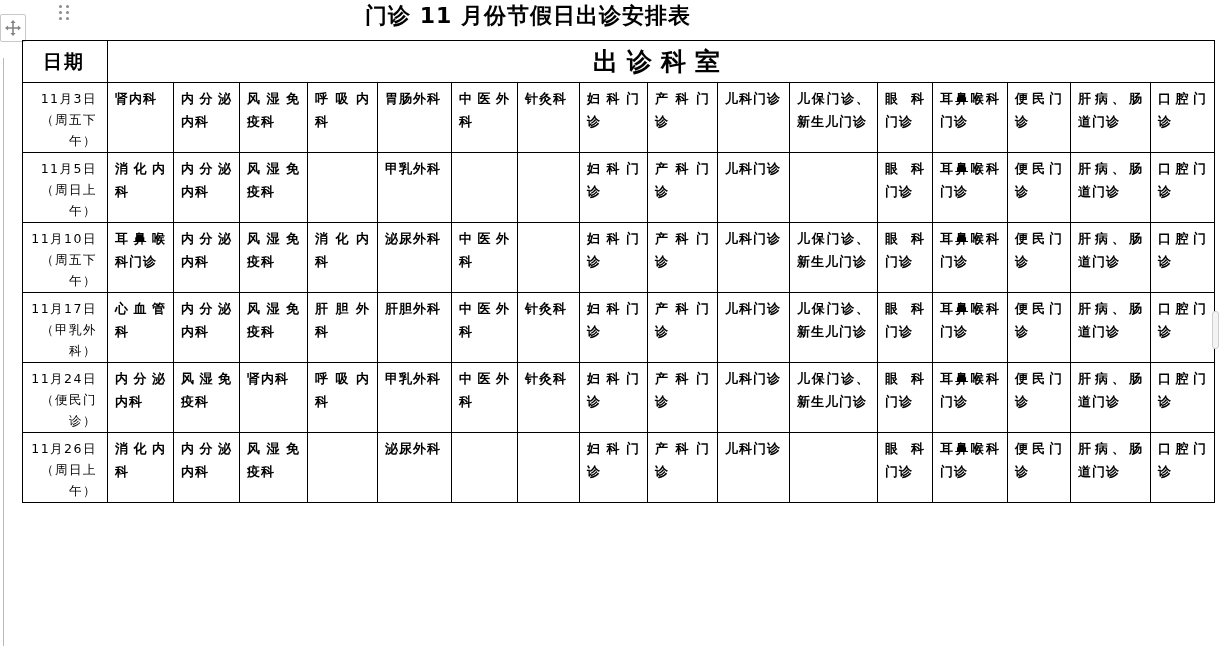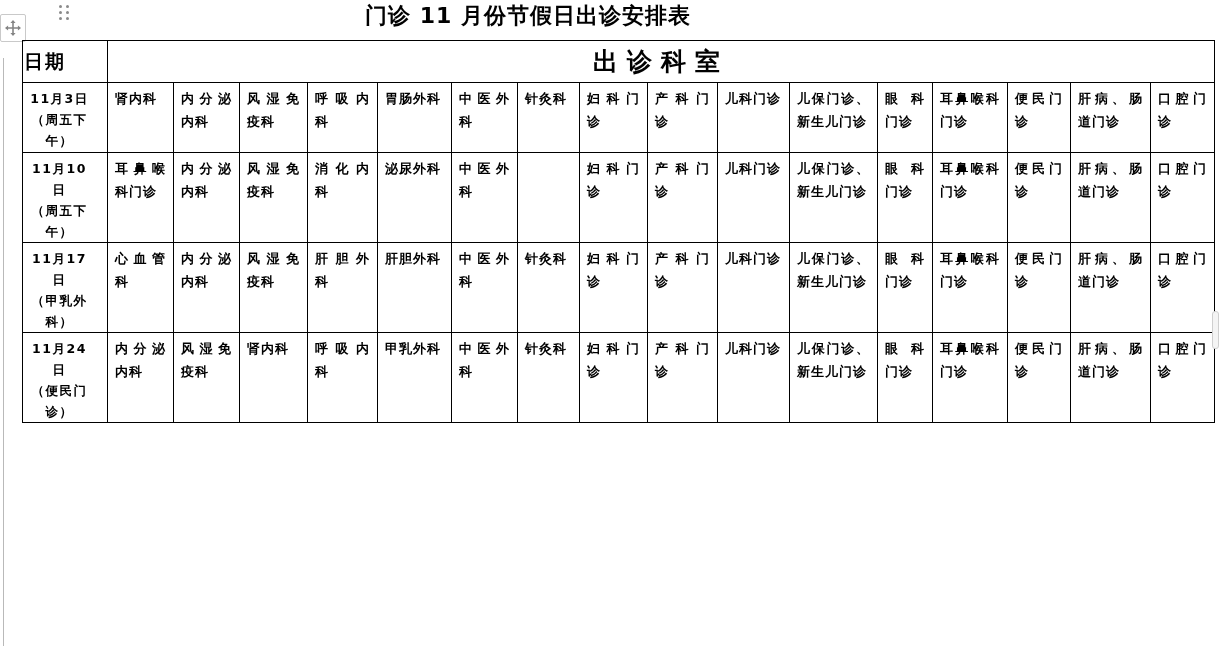--- a/index.html
+++ b/index.html
@@ -46,34 +46,34 @@
     table-layout:fixed;
   }
   table.schedule th, table.schedule td {
     border:1.5px solid #000;
     overflow:hidden;
   }
   th.date-header {
     height:42px;
     font-size:19px; font-weight:bold;
     text-align:left; vertical-align:middle;
-    padding-left:1px;
+    padding-left:20px;
     letter-spacing:2px;
   }
   th.dept-header {
     font-size:25px; font-weight:bold;
     text-align:center; vertical-align:middle;
     letter-spacing:9px;
     margin-top:24px;
   }
   tr.data-row { height:70px; }
   td.date-cell {
-    font-size:12.5px; font-weight:bold;
-    vertical-align:top; text-align:center;
-    padding:5px 18px 0 7px;
+    font-size:12.5px; font-weight:normal;
+    vertical-align:top; text-align:right;
+    padding:5px 10px 0 7px;
     line-height:21px;
     letter-spacing:1.5px;
     white-space:pre-line;
   }
   td.dept-cell {
     font-size:13px; font-weight:bold;
     vertical-align:top;
     padding:4px 7px 0 7px;
     line-height:23px;
     text-align:justify;
@@ -154,20 +154,41 @@
         <td class="dept-cell">产科门诊</td>
         <td class="dept-cell">儿科门诊</td>
         <td class="dept-cell">儿保门诊、新生儿门诊</td>
         <td class="dept-cell">眼科门诊</td>
         <td class="dept-cell">耳鼻喉科门诊</td>
         <td class="dept-cell">便民门诊</td>
         <td class="dept-cell">肝病、肠道门诊</td>
         <td class="dept-cell">口腔门诊</td>
       </tr>
       <tr class="data-row">
+    <td class="date-cell">11月5日
+（周日上午）</td>
+
+  <td class="dept-cell">消化内科</td>
+        <td class="dept-cell">内分泌内科</td>
+        <td class="dept-cell">风湿免疫科</td>
+        <td class="dept-cell"></td>
+        <td class="dept-cell">甲乳外科</td>
+        <td class="dept-cell"></td>
+        <td class="dept-cell"></td>
+        <td class="dept-cell">妇科门诊</td>
+        <td class="dept-cell">产科门诊</td>
+        <td class="dept-cell">儿科门诊</td>
+        <td class="dept-cell"></td>
+        <td class="dept-cell">眼科门诊</td>
+        <td class="dept-cell">耳鼻喉科门诊</td>
+        <td class="dept-cell">便民门诊</td>
+        <td class="dept-cell">肝病、肠道门诊</td>
+        <td class="dept-cell">口腔门诊</td>
+      </tr>
+      <tr class="data-row">
     <td class="date-cell">11月10日
 （周五下午）</td>
 
   <td class="dept-cell">耳鼻喉科门诊</td>
         <td class="dept-cell">内分泌内科</td>
         <td class="dept-cell">风湿免疫科</td>
         <td class="dept-cell">消化内科</td>
         <td class="dept-cell">泌尿外科</td>
         <td class="dept-cell">中医外科</td>
         <td class="dept-cell"></td>
@@ -216,16 +237,37 @@
         <td class="dept-cell">妇科门诊</td>
         <td class="dept-cell">产科门诊</td>
         <td class="dept-cell">儿科门诊</td>
         <td class="dept-cell">儿保门诊、新生儿门诊</td>
         <td class="dept-cell">眼科门诊</td>
         <td class="dept-cell">耳鼻喉科门诊</td>
         <td class="dept-cell">便民门诊</td>
         <td class="dept-cell">肝病、肠道门诊</td>
         <td class="dept-cell">口腔门诊</td>
       </tr>
+      <tr class="data-row">
+    <td class="date-cell">11月26日
+（周日上午）</td>
+
+  <td class="dept-cell">消化内科</td>
+        <td class="dept-cell">内分泌内科</td>
+        <td class="dept-cell">风湿免疫科</td>
+        <td class="dept-cell"></td>
+        <td class="dept-cell">泌尿外科</td>
+        <td class="dept-cell"></td>
+        <td class="dept-cell"></td>
+        <td class="dept-cell">妇科门诊</td>
+        <td class="dept-cell">产科门诊</td>
+        <td class="dept-cell">儿科门诊</td>
+        <td class="dept-cell"></td>
+        <td class="dept-cell">眼科门诊</td>
+        <td class="dept-cell">耳鼻喉科门诊</td>
+        <td class="dept-cell">便民门诊</td>
+        <td class="dept-cell">肝病、肠道门诊</td>
+        <td class="dept-cell">口腔门诊</td>
+      </tr>
     </tbody>
 </table>
 
 <div class="scroll-thumb"></div>
 
 </body></html>

